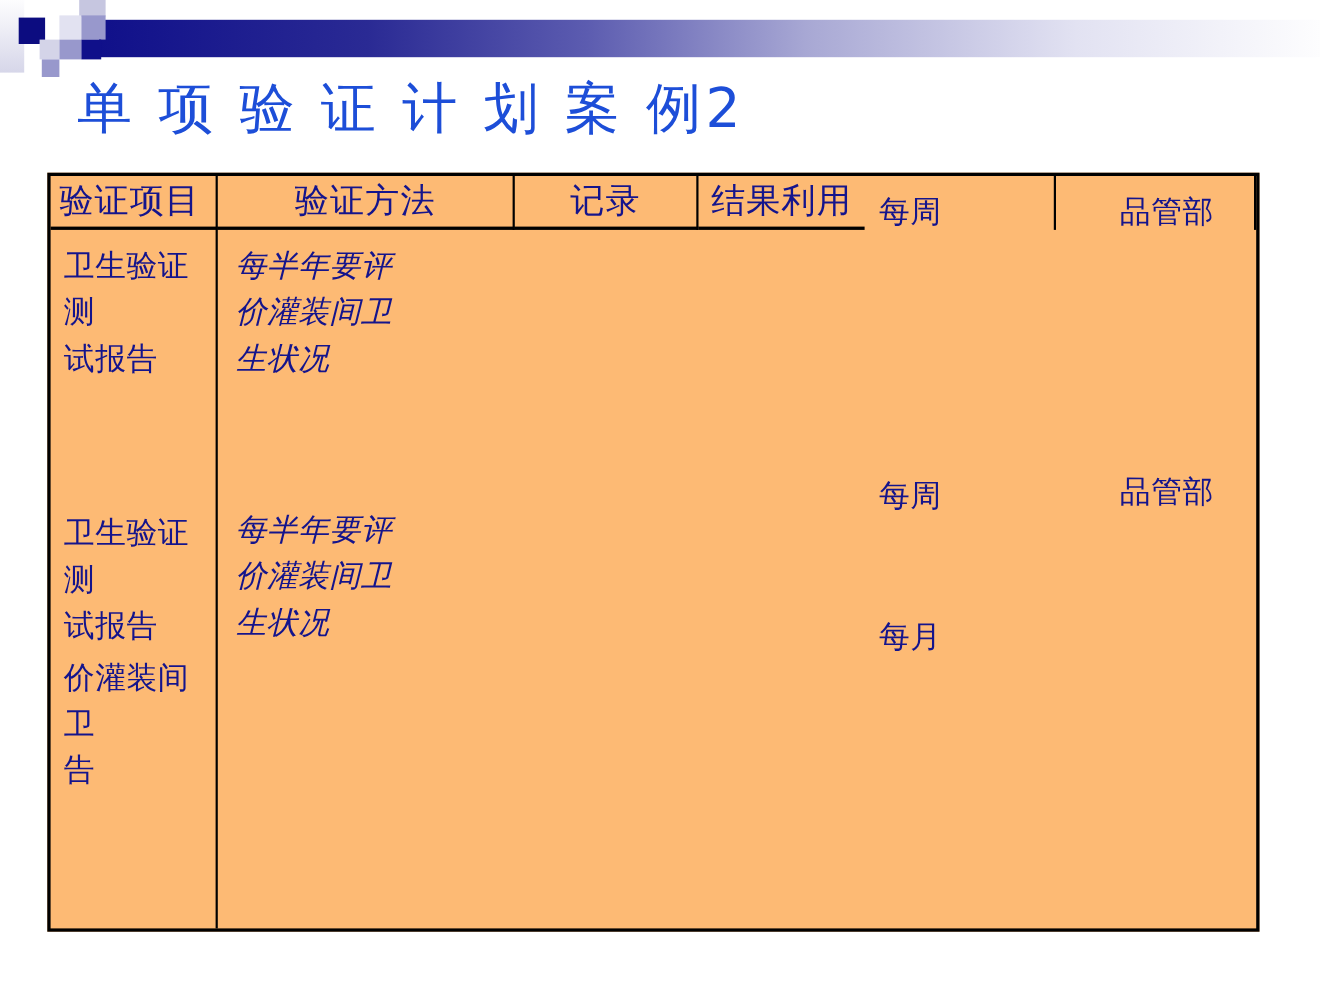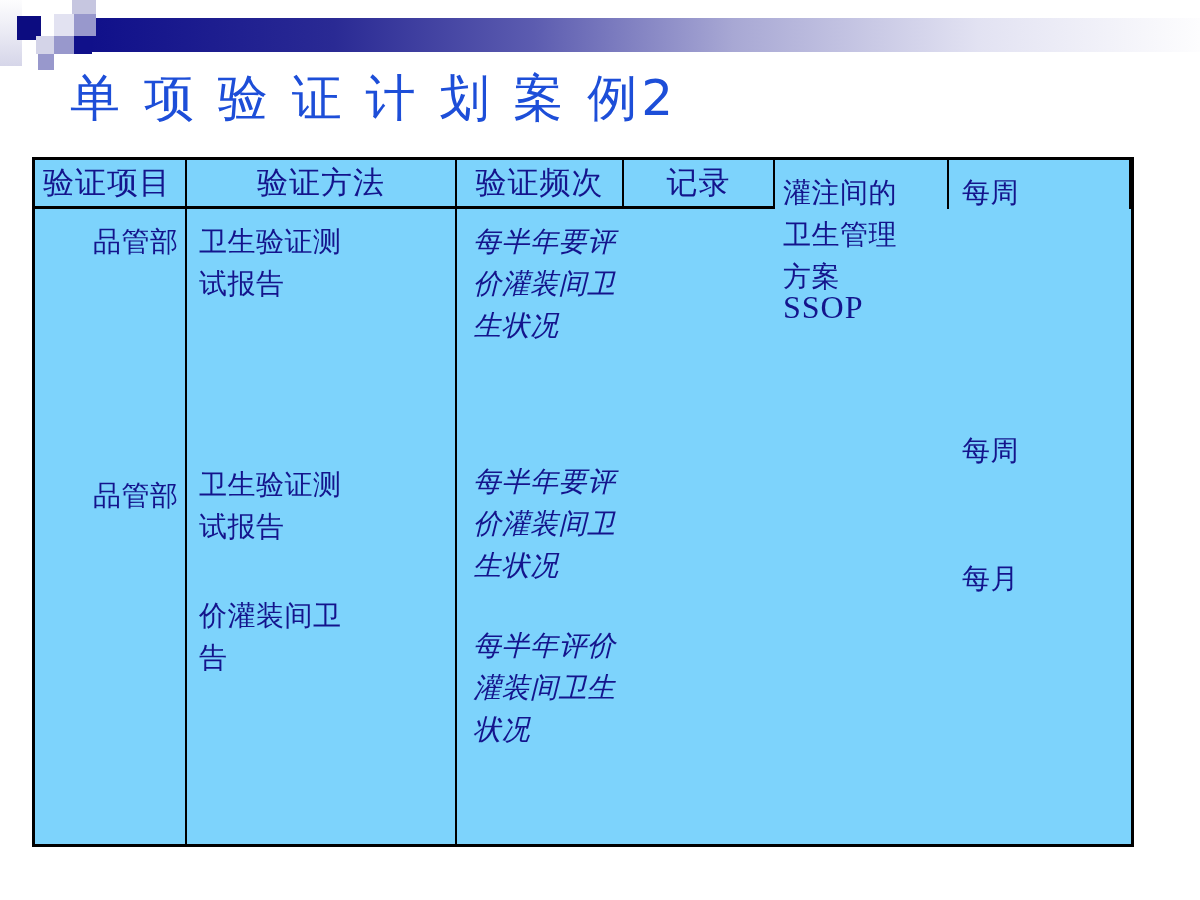--- a/index.html
+++ b/index.html
@@ -23,22 +23,22 @@
   .sq-g{left:74px;top:36px;width:18px;height:18px;background:#10108a;}
   .sq-h{left:38px;top:54px;width:16px;height:16px;background:#9898cc;}
   
   .slide-title{
     position:absolute;left:70px;top:70px;width:1100px;
     font-size:50px;line-height:1.15;letter-spacing:4px;
     color:#1d4ed8;font-weight:500;white-space:pre;
   }
   
   .vtable{
-    position:absolute;left:32px;top:157px;width:1102px;height:690px;
-    border:3px solid #000;box-sizing:border-box;background:#7dd3fc;
+    position:absolute;left:43px;top:157px;width:1102px;height:690px;
+    border:3px solid #000;box-sizing:border-box;background:#fdba74;
     display:grid;
     grid-template-columns:152px 270px 167px 151px 174px 182px;
     grid-template-rows:49px 1fr;
   }
   .hcell{
     border-right:2px solid #000;border-bottom:3px solid #000;
     display:flex;align-items:center;justify-content:center;
     font-size:31px;color:#14148c;font-weight:500;letter-spacing:1px;
     box-sizing:border-box;
   }
@@ -71,29 +71,23 @@
 <div class="sq sq-f"></div>
 <div class="sq sq-g"></div>
 <div class="sq sq-h"></div>
 
 <div class="slide-title">单 项 验 证 计 划 案 例2</div>
 
 <div class="vtable">
 
   <div class="hcell first">验证项目</div>
   <div class="hcell">验证方法</div>
-  <div class="hcell">验证频次</div>
   <div class="hcell">记录</div>
+  <div class="hcell last">结果利用</div>
 
-  <div class="bcell c1">
-    <div class="cell-p" style="top:12px">灌注间的
-卫生管理
-方案</div>
-    <div class="cell-p ssop" style="top:126px">SSOP</div>
-  </div>
 
 
   <div class="bcell c3">
     <div class="cell-p" style="top:12px">每周</div>
     <div class="cell-p" style="top:270px">每周</div>
     <div class="cell-p" style="top:398px">每月</div>
   </div>
 
   <div class="bcell c4">
     <div class="cell-p" style="top:12px">品管部</div>
@@ -109,18 +103,15 @@
 告</div>
   </div>
 
   <div class="bcell c6 last">
     <div class="cell-p" style="top:12px">每半年要评
 价灌装间卫
 生状况</div>
     <div class="cell-p" style="top:252px">每半年要评
 价灌装间卫
 生状况</div>
-    <div class="cell-p" style="top:416px">每半年评价
-灌装间卫生
-状况</div>
   </div>
 
 </div>
 
 </body></html>

